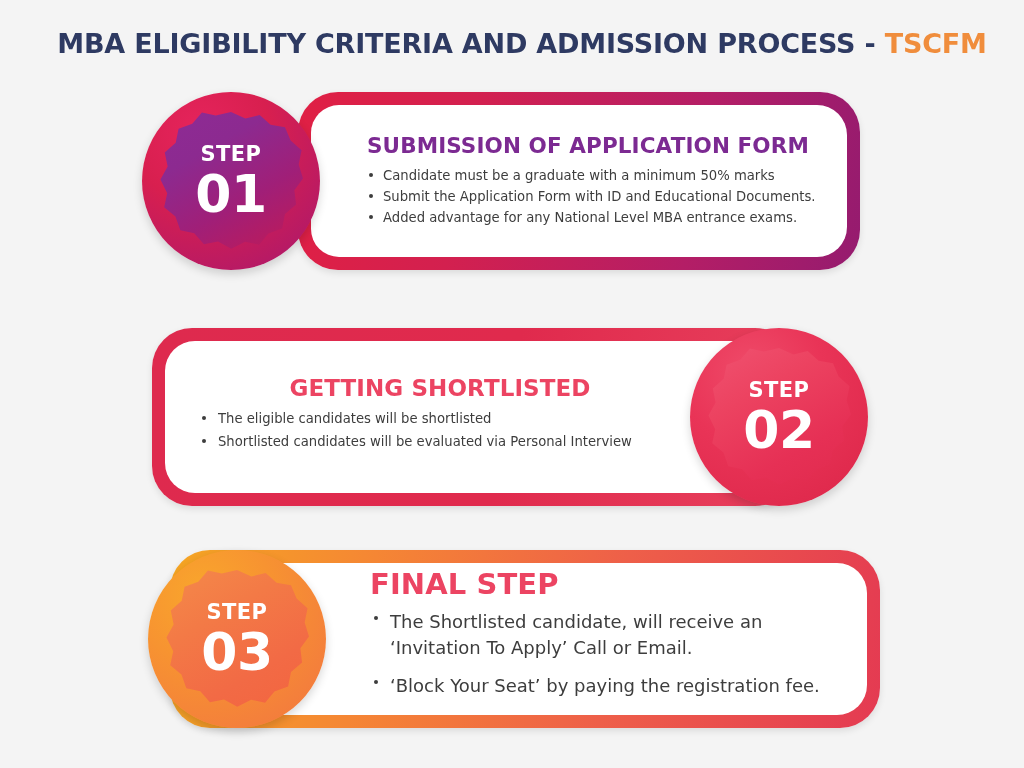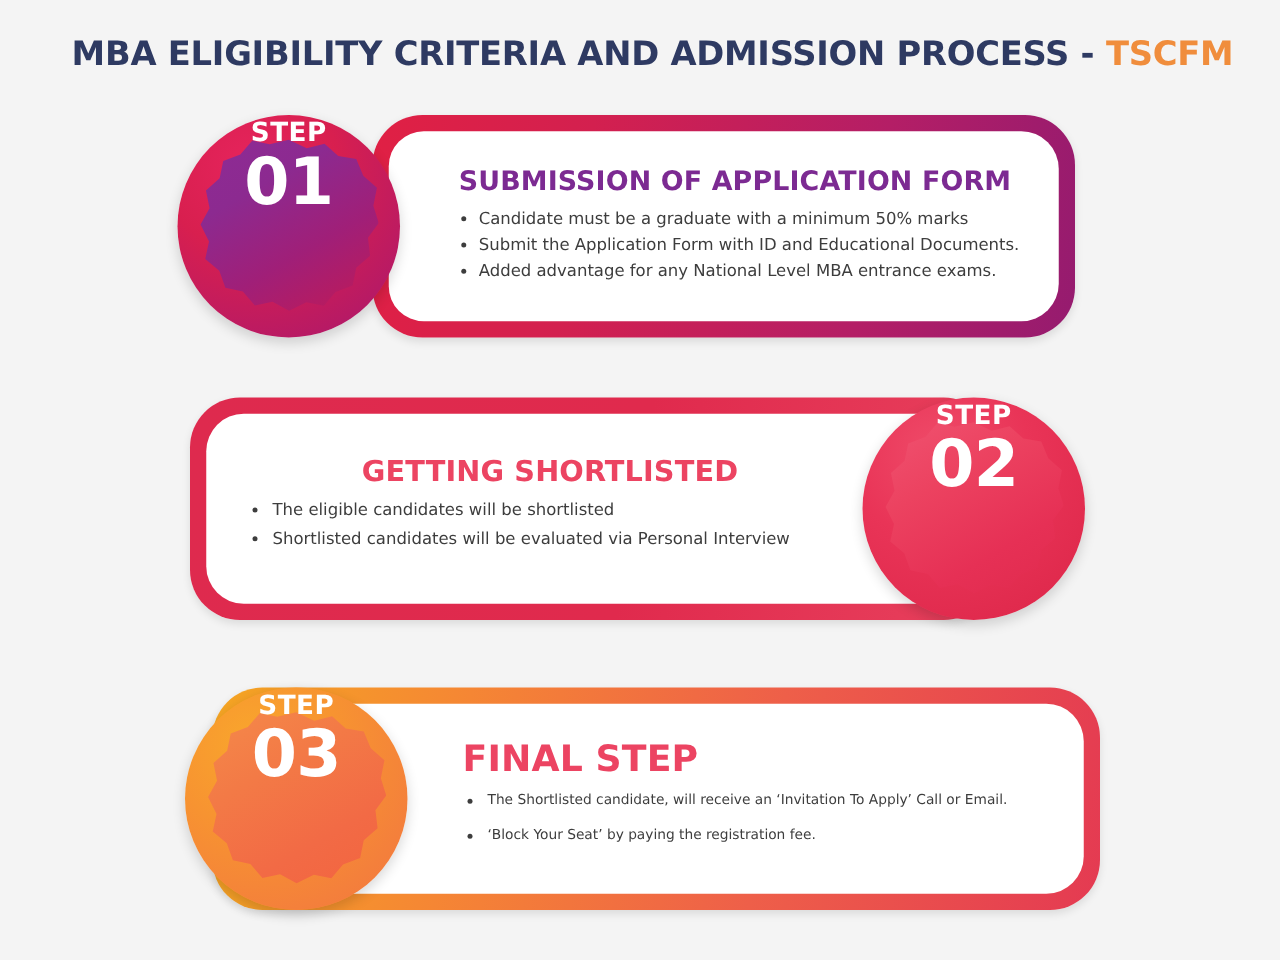--- a/index.html
+++ b/index.html
@@ -42,21 +42,21 @@
     display: inline;
   }
 
   
   .step-row {
     position: absolute;
     width: 1024px;
     height: 200px;
   }
   #step-row-1 { top: 92px; }
-  #step-row-2 { top: 318px; }
+  #step-row-2 { top: 328px; }
   #step-row-3 { top: 550px; }
 
   
   .card {
     position: absolute;
     height: 178px;
     border-radius: 40px;
     padding: 13px;
   }
   .card-inner {
@@ -131,21 +131,21 @@
     content: "";
     position: absolute;
     left: 2px;
     top: 7px;
     width: 4px;
     height: 4px;
     border-radius: 50%;
     background: #3d3d3d;
   }
   #text-2 .bullet-item { padding-left: 18px; margin-bottom: 4px; }
-  #text-3 .bullet-item { padding-left: 20px; margin-bottom: 12px; font-size: 11px; }
+  #text-3 .bullet-item { padding-left: 20px; margin-bottom: 12px; font-size: 18px; }
   #text-3 .bullet-item::before { left: 4px; }
 
   
   .badge {
     position: absolute;
     width: 178px;
     height: 178px;
     border-radius: 50%;
     top: 0;
   }
@@ -194,20 +194,21 @@
 
   .badge-label-group {
     position: absolute;
     left: 0;
     top: 0;
     width: 178px;
     height: 178px;
     display: flex;
     flex-direction: column;
     align-items: center;
+    justify-content: center;
     padding-top: 4px;
   }
   .badge-step-word {
     font-family: "DejaVu Sans", sans-serif;
     font-size: 21px;
     font-weight: bold;
     color: #ffffff;
     letter-spacing: 0.4px;
     line-height: 1;
     margin-bottom: 2px;

